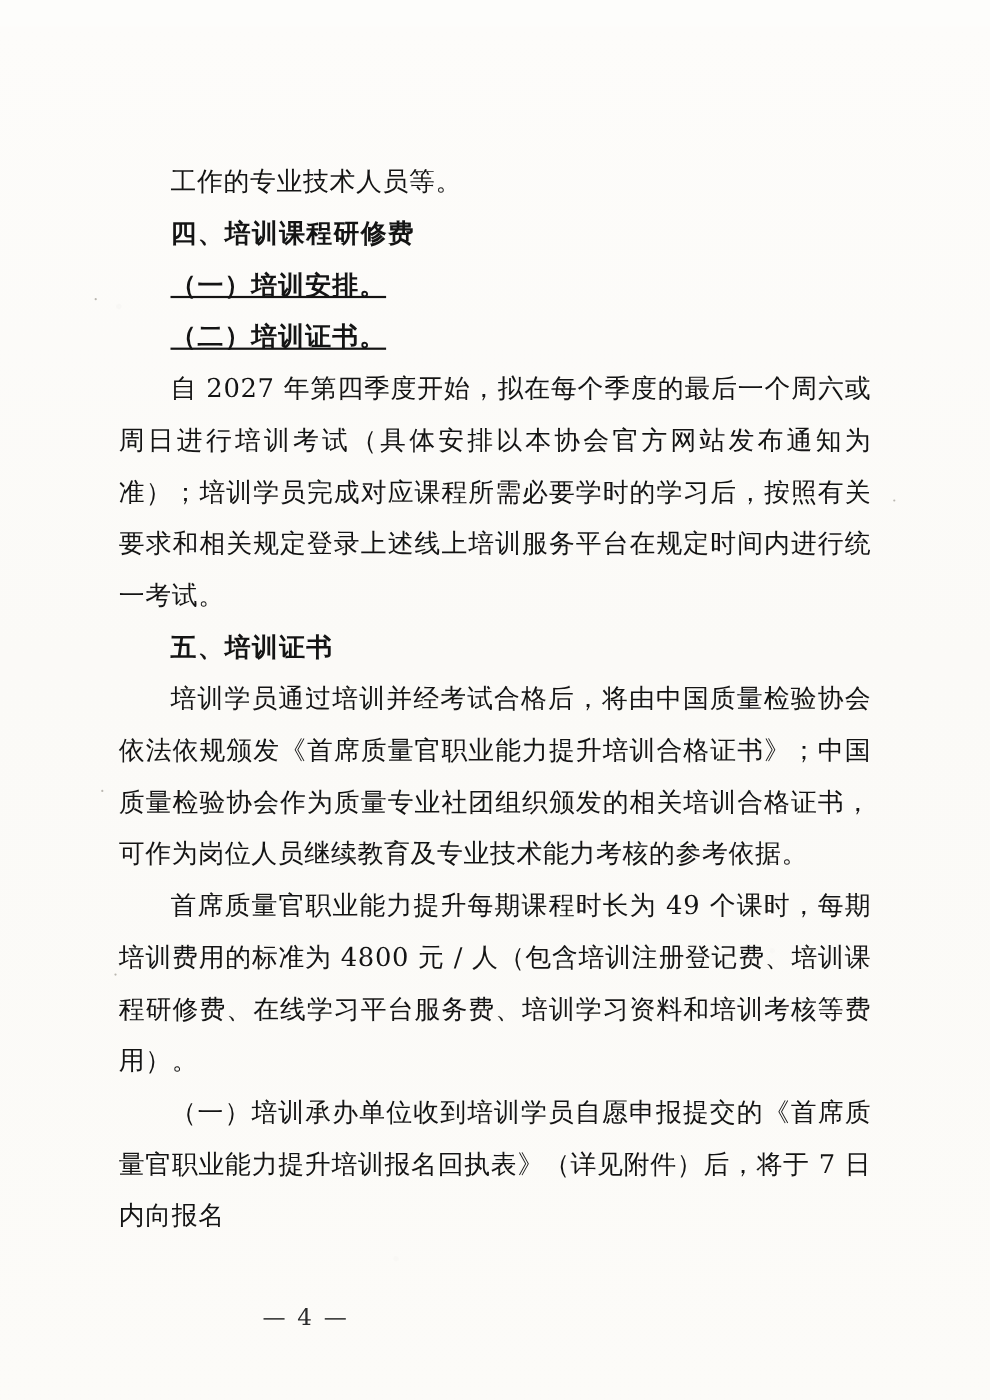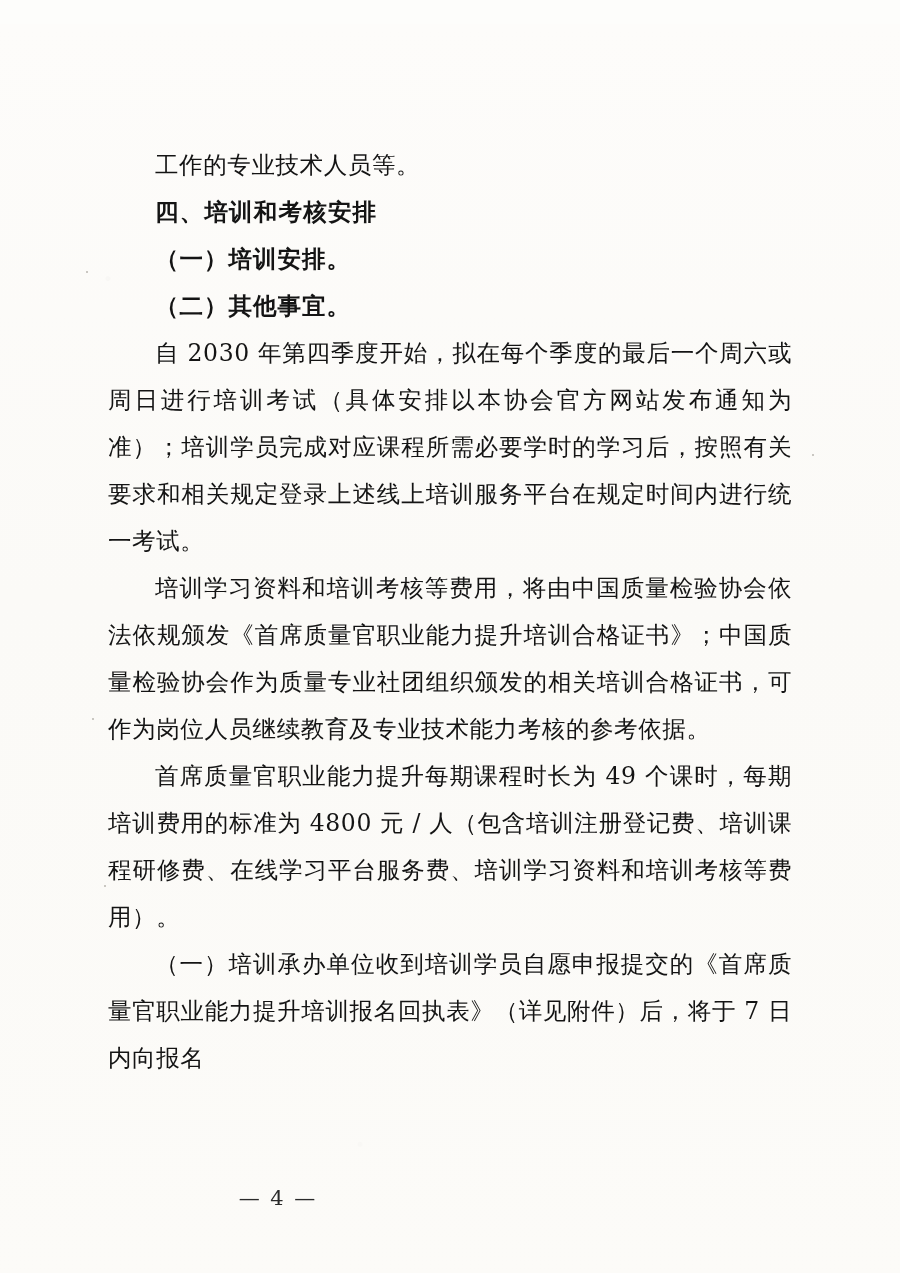--- a/index.html
+++ b/index.html
@@ -53,20 +53,21 @@
   }
   p.heading {
     text-indent: 2em;
     font-weight: bold;
     letter-spacing: 1.2px;
   }
   p.subheading {
     text-indent: 2em;
     font-weight: bold;
     letter-spacing: 1px;
+    text-decoration: underline;
   }
   .footer {
     position: absolute;
     left: 0;
     top: 1162px;
     width: 900px;
     text-align: center;
     font-size: 21px;
     letter-spacing: 2px;
     color: #2a2a2a;
@@ -89,25 +90,26 @@
 <div class="page">
   <div class="paper-texture"></div>
 
   <span class="speck" style="left:86px; top:247px;"></span>
   <span class="speck" style="left:92px; top:694px;"></span>
   <span class="speck" style="left:104px; top:861px;"></span>
   <span class="speck" style="left:812px; top:430px;"></span>
 
   <div class="content">
     <p class="indent">工作的专业技术人员等。</p>
-    <p class="heading">四、培训和考核安排</p>
+    <p class="heading">四、培训课程研修费</p>
     <p class="subheading">（一）培训安排。</p>
-    <p class="subheading">（二）其他事宜。</p>
-    <p class="indent">自 2030 年第四季度开始，拟在每个季度的最后一个周六或周日进行培训考试（具体安排以本协会官方网站发布通知为准）；培训学员完成对应课程所需必要学时的学习后，按照有关要求和相关规定登录上述线上培训服务平台在规定时间内进行统一考试。</p>
-    <p class="indent">培训学习资料和培训考核等费用，将由中国质量检验协会依法依规颁发《首席质量官职业能力提升培训合格证书》；中国质量检验协会作为质量专业社团组织颁发的相关培训合格证书，可作为岗位人员继续教育及专业技术能力考核的参考依据。</p>
+    <p class="subheading">（二）培训证书。</p>
+    <p class="indent">自 2027 年第四季度开始，拟在每个季度的最后一个周六或周日进行培训考试（具体安排以本协会官方网站发布通知为准）；培训学员完成对应课程所需必要学时的学习后，按照有关要求和相关规定登录上述线上培训服务平台在规定时间内进行统一考试。</p>
+    <p class="heading">五、培训证书</p>
+    <p class="indent">培训学员通过培训并经考试合格后，将由中国质量检验协会依法依规颁发《首席质量官职业能力提升培训合格证书》；中国质量检验协会作为质量专业社团组织颁发的相关培训合格证书，可作为岗位人员继续教育及专业技术能力考核的参考依据。</p>
     <p class="indent">首席质量官职业能力提升每期课程时长为 49 个课时，每期培训费用的标准为 4800 元 / 人（包含培训注册登记费、培训课程研修费、在线学习平台服务费、培训学习资料和培训考核等费用）。</p>
     <p class="indent">（一）培训承办单位收到培训学员自愿申报提交的《首席质量官职业能力提升培训报名回执表》（详见附件）后，将于 7 日内向报名</p>
   </div>
 
   <div class="footer">
     <span class="pagenum">— 4 —</span>
   </div>
 </div>
 
 </body></html>

